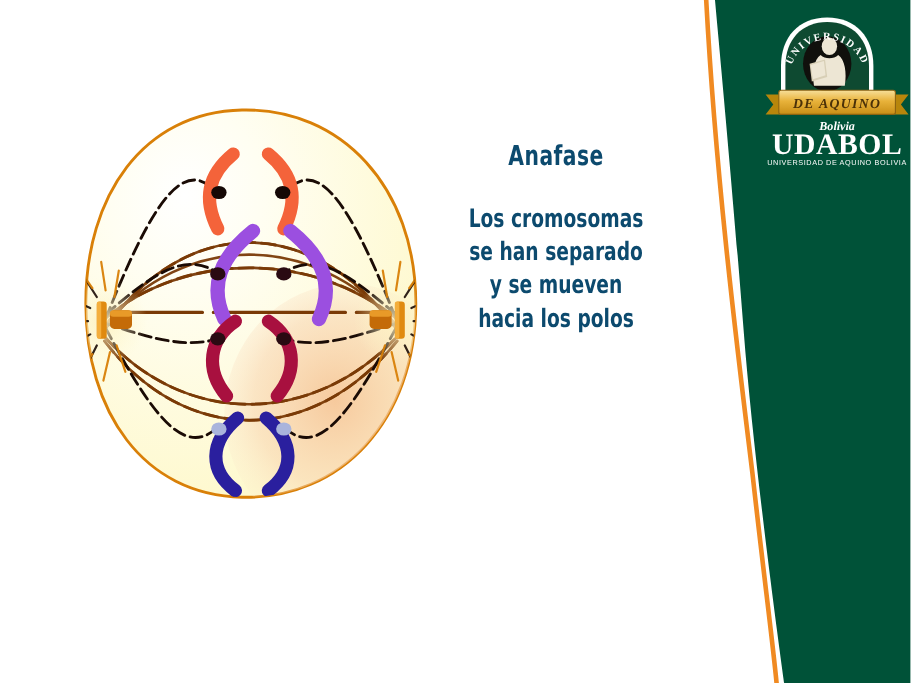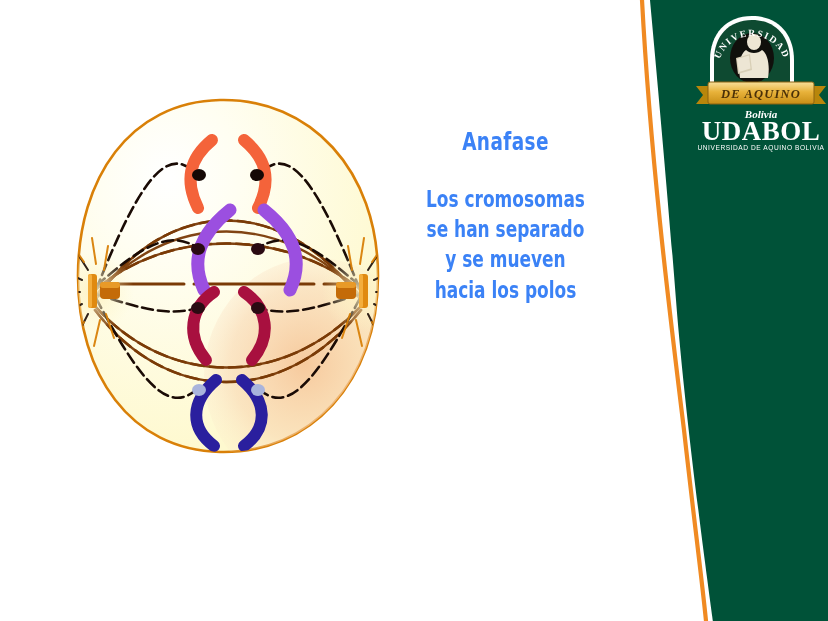--- a/index.html
+++ b/index.html
@@ -37,21 +37,21 @@
     pointer-events: none;
   }
 
   
   #caption-block {
     position: absolute;
     left: 398px;
     top: 128px;
     width: 215px;
     text-align: center;
-    color: #3b82f6;
+    color: #0c4a6e;
   }
   #caption-title {
     font-family: "DejaVu Sans Condensed", "Liberation Sans Narrow", "Liberation Sans", sans-serif;
     font-weight: bold;
     font-size: 25px;
     letter-spacing: 0.5px;
     transform: scaleX(0.82);
     transform-origin: center;
     line-height: 1.1;
     margin-bottom: 28px;

